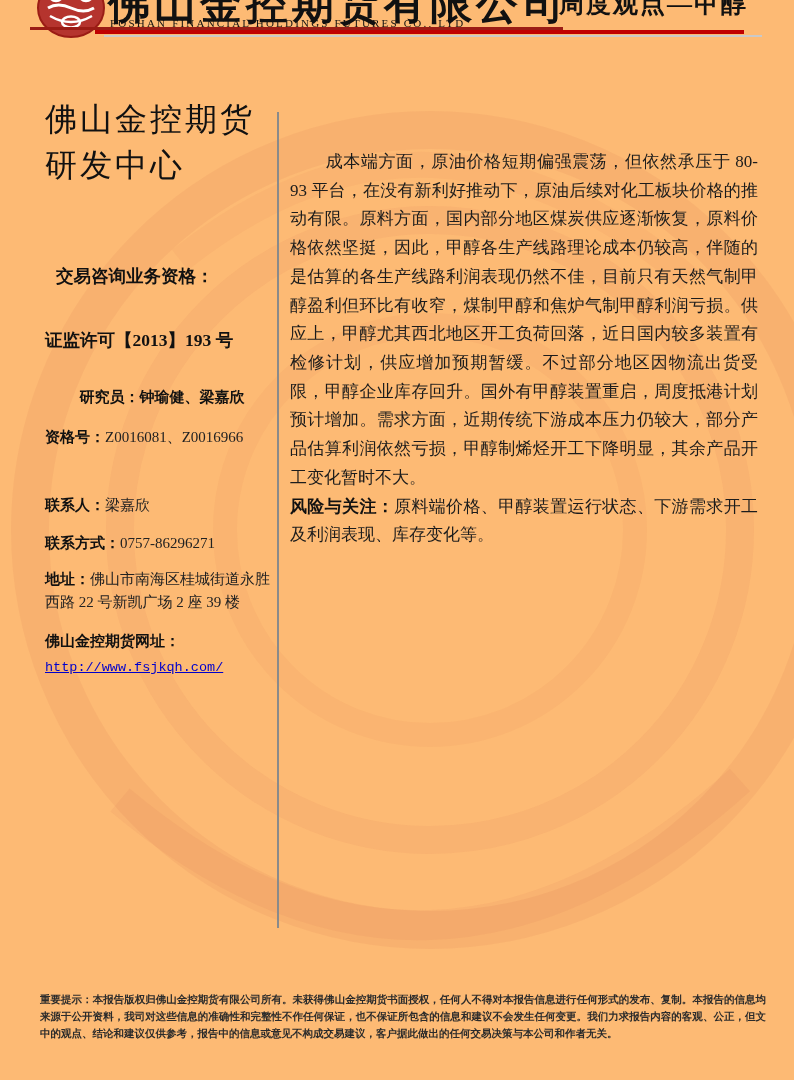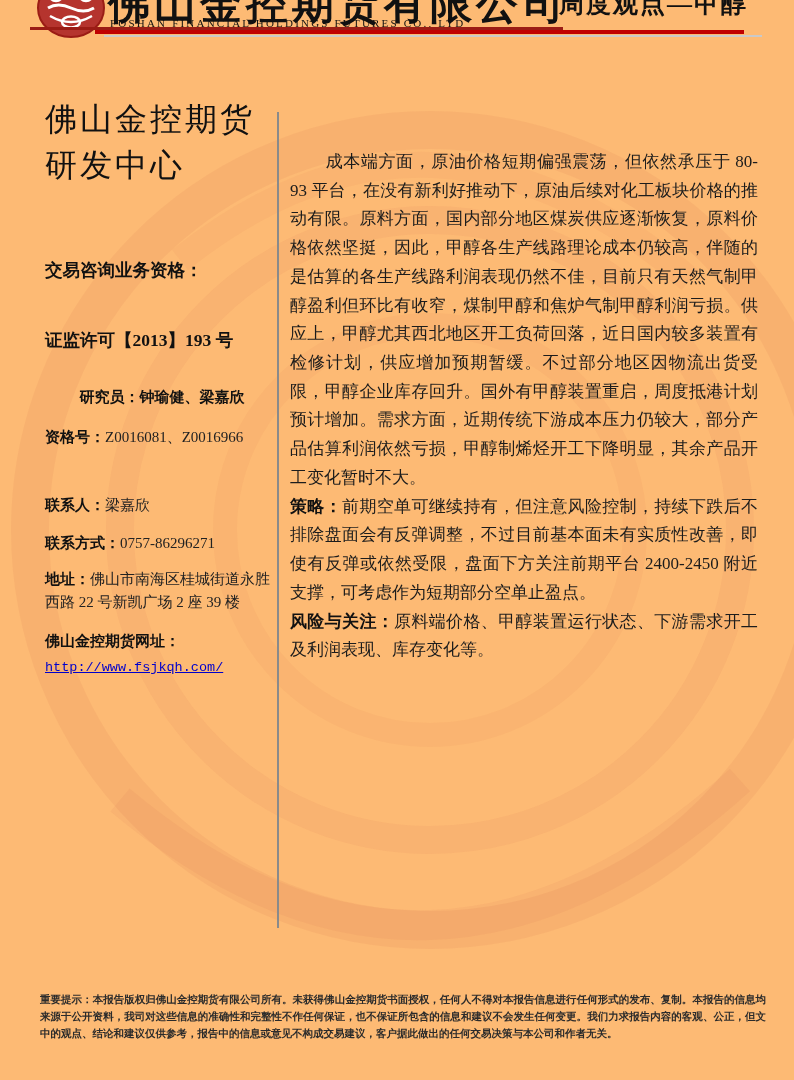--- a/index.html
+++ b/index.html
@@ -50,21 +50,21 @@
   .center-line {
     position: absolute; left: 0;
     font-size: 32px; letter-spacing: 3px; color: #111; white-space: nowrap;
   }
   .center-line.l1 { top: 98px; }
   .center-line.l2 { top: 144px; }
   .qual {
     position: absolute; left: 0;
     font-size: 17.5px; font-weight: bold; color: #111; white-space: nowrap;
   }
-  .qual.l1 { top: 258px; }
+  .qual.l1 { top: 264px; margin-left: 11px; }
   .qual.l2 { top: 328px; }
   .side-line {
     position: absolute; left: 0; width: 234px;
     font-size: 15px; color: #222; line-height: 1.55;
   }
   .side-line .lbl { font-weight: bold; color: #111; }
   .side-line.bold-all { font-weight: bold; color: #111; text-align: center; }
   .pos-researcher { top: 386px; }
   .pos-cert      { top: 426px; }
   .pos-contact   { top: 494px; }
@@ -149,20 +149,19 @@
     <p class="side-line pos-weblabel">佛山金控期货网址：</p>
 
     <p class="side-line pos-url"><a class="url-link" href="#">http://www.fsjkqh.com/</a></p>
   </div>
 
   <div class="report">
 
     <p class="indent"><span>成本端方面，原油价格短期偏强震荡，但依然承压于 80-93 平台，在没有新利好推动下，原油后续对化工板块价格的推动有限。原料方面，国内部分地区煤炭供应逐渐恢复，原料价格依然坚挺，因此，甲醇各生产线路理论成本仍较高，伴随的是估算的各生产线路利润表现仍然不佳，目前只有天然气制甲醇盈利但环比有收窄，煤制甲醇和焦炉气制甲醇利润亏损。供应上，甲醇尤其西北地区开工负荷回落，近日国内较多装置有检修计划，供应增加预期暂缓。不过部分地区因物流出货受限，甲醇企业库存回升。国外有甲醇装置重启，周度抵港计划预计增加。需求方面，近期传统下游成本压力仍较大，部分产品估算利润依然亏损，甲醇制烯烃开工下降明显，其余产品开工变化暂时不大。</span></p>
 
 
-    <p><span class="plabel">策略：</span><span>前期空单可继续持有，但注意风险控制，持续下跌后不排除盘面会有反弹调整，不过目前基本面未有实质性改善，即使有反弹或依然受限，盘面下方关注前期平台 2400-2450 附近支撑，可考虑作为短期部分空单止盈点。</span></p>
 
     <p><span class="plabel">风险与关注：</span><span>原料端价格、甲醇装置运行状态、下游需求开工及利润表现、库存变化等。</span></p>
   </div>
 
   <p class="footer"><span>重要提示：</span><span>本报告版权归佛山金控期货有限公司所有。未获得佛山金控期货书面授权，任何人不得对本报告信息进行任何形式的发布、复制。本报告的信息均来源于公开资料，我司对这些信息的准确性和完整性不作任何保证，也不保证所包含的信息和建议不会发生任何变更。我们力求报告内容的客观、公正，但文中的观点、结论和建议仅供参考，报告中的信息或意见不构成交易建议，客户据此做出的任何交易决策与本公司和作者无关。</span></p>
 
 </div>
 
 </body></html>

